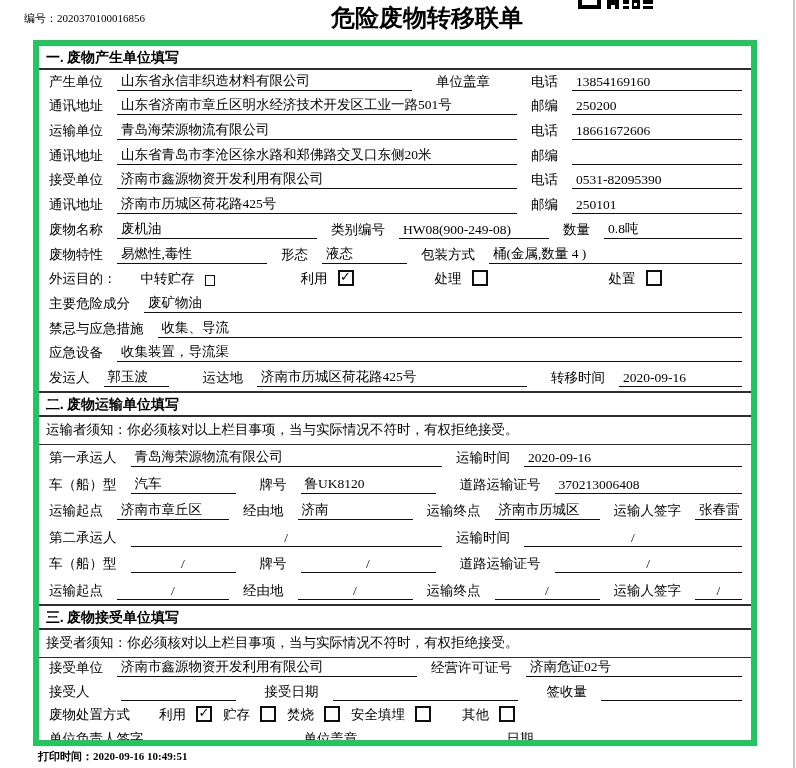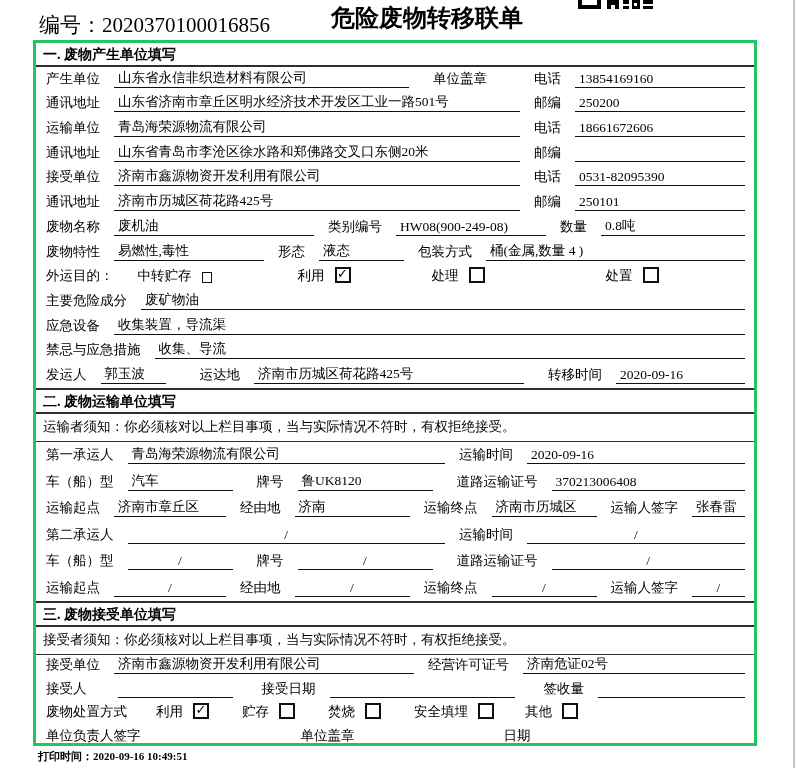--- a/index.html
+++ b/index.html
@@ -1,22 +1,22 @@
 <!DOCTYPE html>
 <html><head>
 <meta charset="utf-8">
 <style>
   html,body{margin:0;padding:0;background:#fff;}
   .page{position:relative;width:796px;height:768px;background:#fff;overflow:hidden;
         font-family:"Liberation Serif","DejaVu Serif",serif;color:#000;}
-  .hdr-no{position:absolute;left:39px;top:11px;font-size:21px;white-space:nowrap;}
+  .hdr-no{position:absolute;left:24px;top:11px;font-size:11px;white-space:nowrap;}
   .hdr-title{position:absolute;left:331px;top:2px;font-size:24px;font-weight:700;white-space:nowrap;}
   .qr{position:absolute;left:576px;top:0;}
   .page-edge{position:absolute;right:1px;top:0;width:2px;height:768px;background:#c6c6c6;}
-  .tbl{position:absolute;left:33px;top:40px;width:724px;height:706px;border:3px solid #22c55e;
+  .tbl{position:absolute;left:33px;top:40px;width:724px;height:706px;border:6px solid #22c55e;
        box-sizing:border-box;display:flex;flex-direction:column;overflow:hidden;}
   .sec{border-top:2px solid #2e2e2e;}
   .sec.first{border-top:none;}
   .sec-title{font-weight:700;font-size:14px;height:24px;line-height:23px;box-sizing:border-box;
              padding:0 7px;border-bottom:2px solid #2e2e2e;}
   .row{display:flex;align-items:flex-end;padding:0 6px 4px 7px;font-size:13.5px;
        white-space:nowrap;box-sizing:border-box;gap:8px;}
   .s1 .row{height:24.7px;}
   .s2 .row{height:26.5px;}
   .s3 .row{height:23.5px;}
@@ -29,21 +29,21 @@
   .sp{flex:1 1 auto;}
   .c{text-align:center;}
   .w65{width:65px}.w85{width:85px}.w105{width:105px}.w112{width:112px}.w115{width:115px}
   .w135{width:135px}.w150{width:150px}.w170{width:170px}.w185{width:185px}.w200{width:200px}
   .w218{width:218px}.w270{width:270px}.w295{width:295px}.w300{width:300px}
   .cb{flex:0 0 auto;width:12px;height:12px;border:2px solid #101010;margin:0 0 2px 7px;
       font-size:13px;line-height:10px;text-align:center;font-weight:700;
       font-family:"DejaVu Sans",sans-serif;}
   .cb.sm{width:8px;height:9px;border-width:1px;}
   .opt{display:flex;align-items:flex-end;}
-  .ml10{margin-left:10px}.ml15{margin-left:15px}.ml20{margin-left:20px}.ml22{margin-left:22px}
+  .ml10{margin-left:10px}.ml15{margin-left:15px}.ml20{margin-left:20px}.ml22{}
   .ml70{margin-left:70px}.ml75{margin-left:75px}.ml110{margin-left:110px}.ml135{margin-left:135px}
   .print-line{position:absolute;left:38px;top:749px;font-size:11px;white-space:nowrap;font-weight:bold;}
 </style>
 </head>
 <body>
 
 <div class="page">
 
   <div class="hdr-no">
     <span>编号：</span><span>2020370100016856</span>
@@ -149,27 +149,27 @@
           <span class="cb"></span>
         </span>
       </div>
 
       <div class="row">
         <span class="lb">主要危险成分</span>
         <span class="u grow">废矿物油</span>
       </div>
 
       <div class="row">
+        <span class="lb">禁忌与应急措施</span>
+        <span class="u grow">收集、导流</span>
+      </div>
+
+      <div class="row">
         <span class="lb">应急设备</span>
         <span class="u grow">收集装置，导流渠</span>
-      </div>
-
-      <div class="row">
-        <span class="lb">禁忌与应急措施</span>
-        <span class="u grow">收集、导流</span>
       </div>
 
       <div class="row">
         <span class="lb">发运人</span>
         <span class="u w65">郭玉波</span>
         <span class="lb ml20">运达地</span>
         <span class="u w270">济南市历城区荷花路425号</span>
         <span class="lb ml10">转移时间</span>
         <span class="u grow">2020-09-16</span>
       </div>

